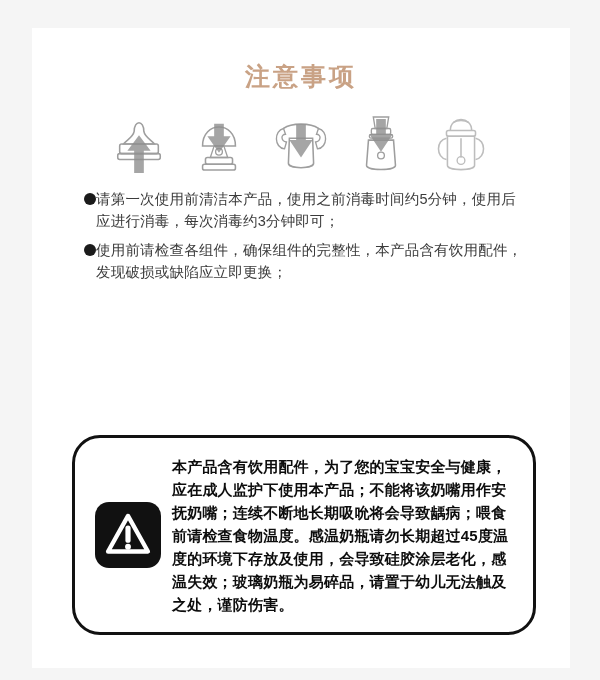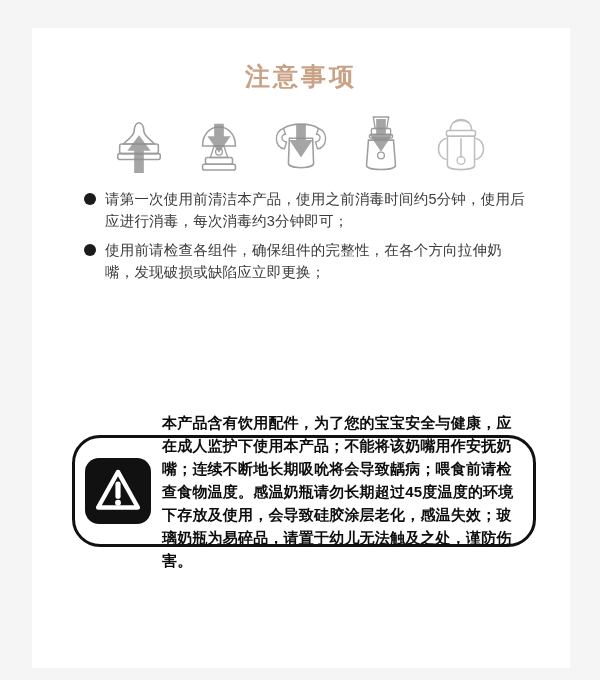--- a/index.html
+++ b/index.html
@@ -29,34 +29,34 @@
     color:var(--title-text);font-weight:700;
   }
   .icons-row{
     position:absolute;top:80px;left:0;width:100%;
     display:flex;justify-content:center;align-items:flex-end;gap:22px;
   }
   .icons-row svg{display:block;}
   .notes{
     position:absolute;left:52px;top:161px;width:442px;
   }
-  .note{display:flex;gap:9px;margin-bottom:8px;}
+  .note{display:flex;margin-bottom:8px;}
   .dot{
     width:12px;height:12px;border-radius:50%;
     background:var(--bullet);flex:0 0 12px;margin-top:4px;
   }
   .note-text{
     font-size:14.5px;line-height:21.5px;color:var(--body-text);
     letter-spacing:0.2px;
   }
   .warning-box{
-    position:absolute;left:40px;top:407px;width:464px;height:112px;
+    position:absolute;left:40px;top:407px;width:464px;height:200px;
     box-sizing:border-box;border:3px solid var(--warning-border);
     border-radius:28px;background:var(--card-bg);
-    display:flex;align-items:center;padding:8px 12px 8px 10px;
+    display:flex;align-items:center;padding:8px 12px 8px 20px;
   }
   .warn-icon{
     width:66px;height:66px;flex:0 0 66px;margin-right:11px;
     background:var(--warning-border);border-radius:14px;
     display:flex;align-items:center;justify-content:center;
   }
   .warn-text{
     font-size:15px;font-weight:bold;line-height:23px;color:#0d0d0d;
     letter-spacing:0.2px;
   }
@@ -115,21 +115,21 @@
     </svg>
   </div>
 
   <div class="notes">
     <div class="note">
       <span class="dot"></span>
       <span class="note-text">请第一次使用前清洁本产品，使用之前消毒时间约5分钟，使用后应进行消毒，每次消毒约3分钟即可；</span>
     </div>
     <div class="note">
       <span class="dot"></span>
-      <span class="note-text">使用前请检查各组件，确保组件的完整性，在各个方向拉伸奶嘴，发现破损或缺陷应立即更换；</span>
+      <span class="note-text">使用前请检查各组件，确保组件的完整性，本产品含有饮用配件，发现破损或缺陷应立即更换；</span>
     </div>
   </div>
 
   <div class="warning-box">
     <div class="warn-icon">
       <svg width="52" height="52" viewBox="0 0 60 60" fill="none">
         <path d="M30,8 L53,49 L7,49 Z" stroke="#ffffff" stroke-width="5" stroke-linejoin="round"></path>
         <line x1="30" y1="22" x2="30" y2="36" stroke="#ffffff" stroke-width="6" stroke-linecap="round"></line>
         <circle cx="30" cy="43.5" r="3.4" fill="#ffffff"></circle>
       </svg>

